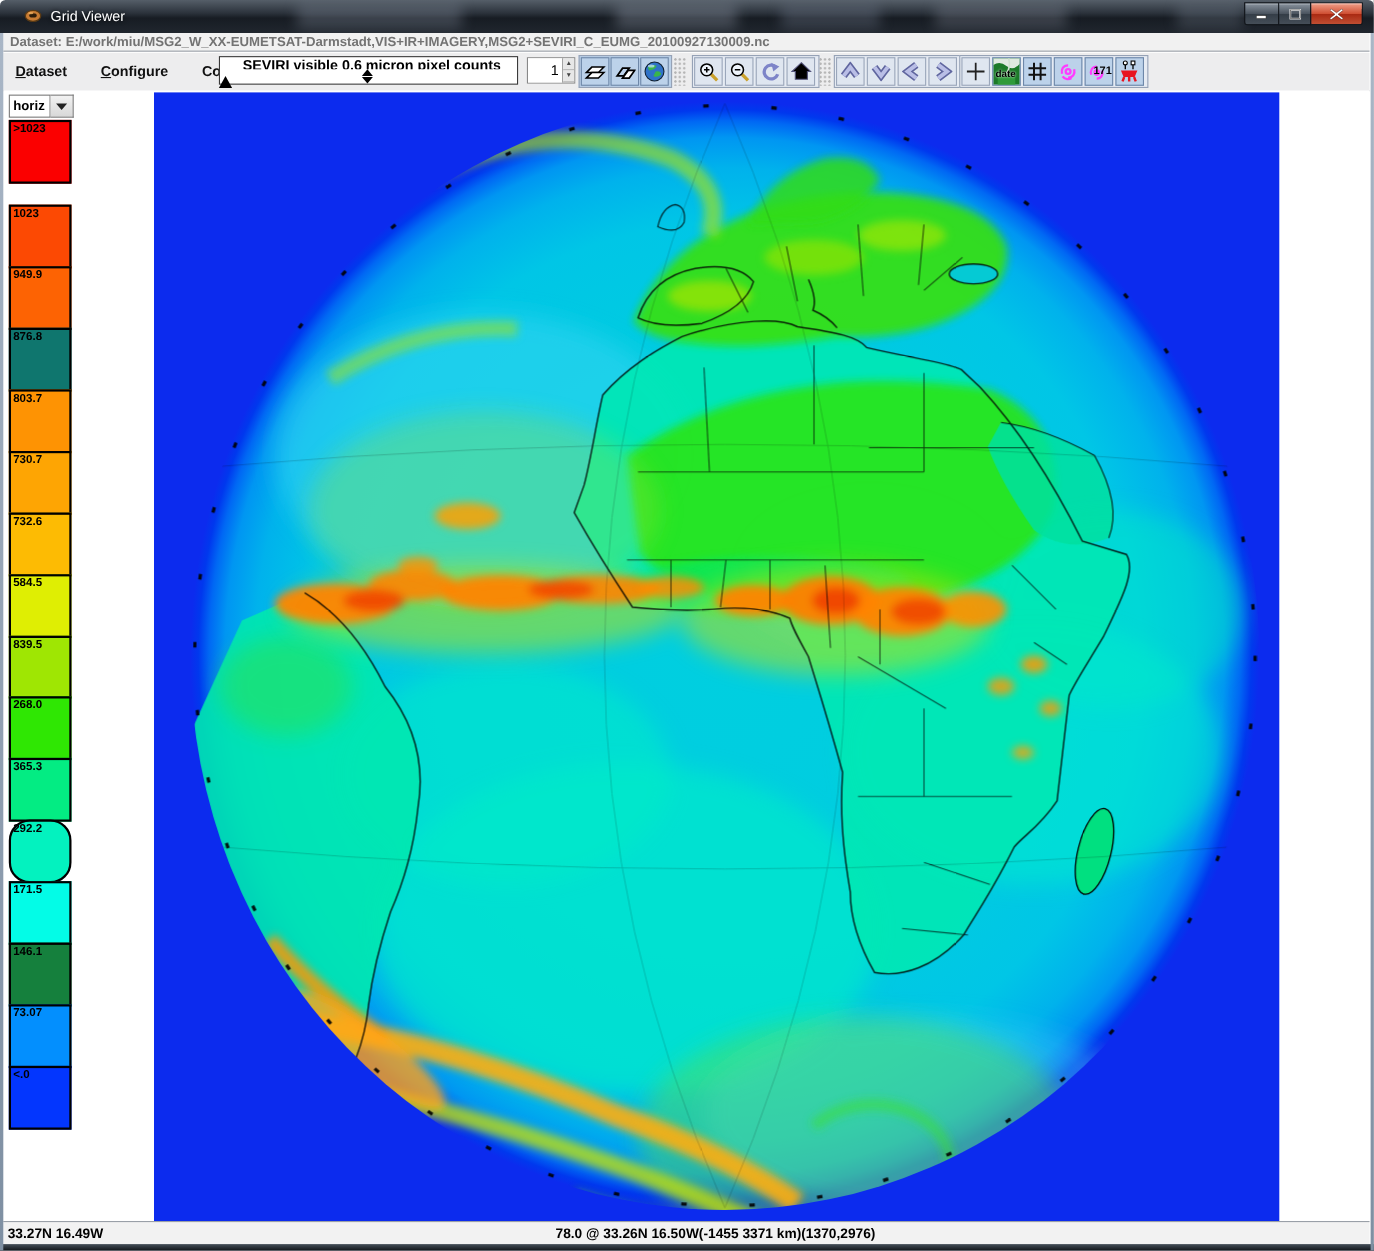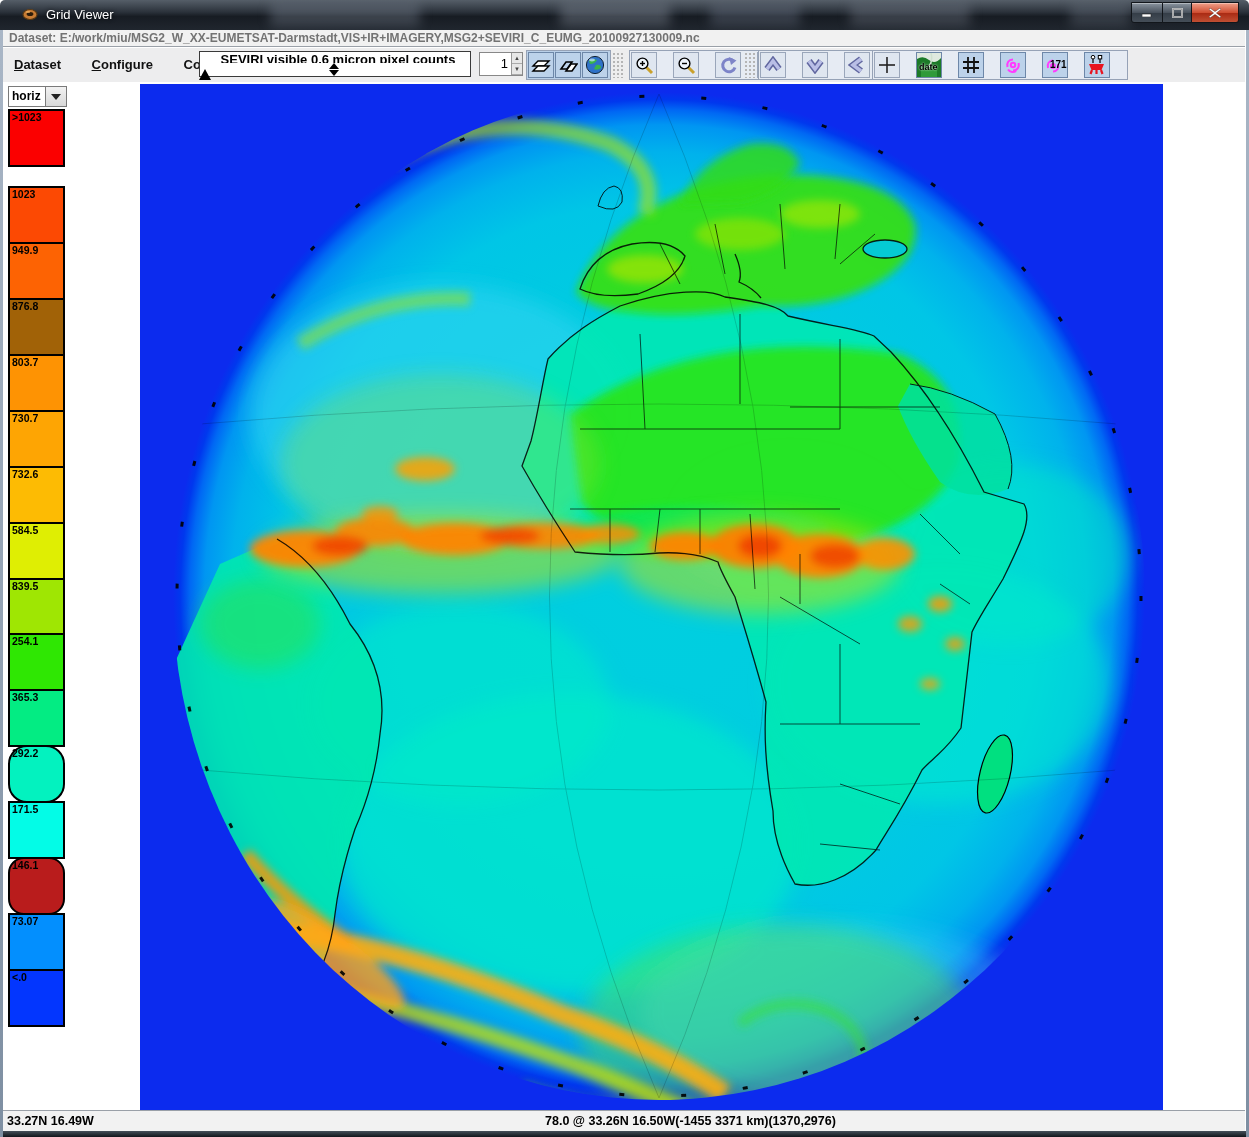--- a/index.html
+++ b/index.html
@@ -47,21 +47,21 @@
   .spinner .num{flex:1;font-size:13px;text-align:right;line-height:22px;padding-right:3px;
     border:none;outline:none;background:#fff;width:26px;font-family:"Liberation Sans",sans-serif;}
   .spincol{width:13px;display:flex;flex-direction:column;border-left:1px solid #999;}
   .spincol div{flex:1;background:#e7e7e7;border-bottom:1px solid #aaa;display:flex;align-items:center;justify-content:center;font-size:6px;color:#444;}
   .tgroup{position:absolute;top:2px;display:flex;padding:1px;border:1px solid #96a2b6;}
   .tgroup.blue{background:#bad0e8;}
   .tgroup.gray{background:#e6ebf3;}
   .tbtn{width:26px;height:26px;box-sizing:border-box;display:flex;align-items:center;justify-content:center;
     position:relative;cursor:pointer;}
   .tgroup.blue .tbtn{border:1px solid #6d87a8;margin-right:1px;background:#bcd2ea;}
-  .tgroup.gray .tbtn{border:1px solid #9aa6ba;margin-right:16px;background:#dfe6f0;}
+  .tgroup.gray .tbtn{border:1px solid #9aa6ba;margin-right:2px;background:#dfe6f0;}
   .tbtn:last-child{margin-right:0;}
   .sep{position:absolute;top:4px;width:12px;height:26px;
     background-image:radial-gradient(#b5b5b5 1px,transparent 1.2px);background-size:4px 4px;}
   .icn-label{position:absolute;font-weight:bold;color:#000;pointer-events:none;}
   .date-label{font-size:9px;left:2px;top:9px;text-shadow:0 0 2px #fff;}
   .n171-label{font-size:10px;left:7px;top:6px;}
   
   .content{position:absolute;left:3px;top:82px;width:1242px;height:1028px;background:#fff;}
   .legend-combo{position:absolute;left:5px;top:4px;height:21px;display:flex;}
   .legend-combo .txt{width:38px;background:#fff;border:1px solid #7a7a7a;font-size:12px;font-weight:bold;
@@ -71,21 +71,21 @@
   .legend-combo .arr i{width:0;height:0;border-left:5px solid transparent;border-right:5px solid transparent;border-top:6px solid #222;}
   .legend-blocks{position:absolute;left:5px;top:27px;width:57px;height:918px;display:flex;flex-direction:column;}
   .lblock{flex:1;border:2px solid #000;margin-top:-2px;box-sizing:border-box;}
   .lblock:first-child{margin-top:0;}
   .lblock span{display:block;font-size:10.5px;font-weight:bold;color:#000;padding:0 0 0 2px;line-height:12px;}
   .map-panel{position:absolute;left:137px;top:2px;width:1023px;height:1026px;background:var(--map-background,#0c2bee);}
   
   .statusbar{position:absolute;left:3px;top:1110px;width:1242px;height:21px;background:#f2f2f2;
     border-top:1px solid #9aa0a8;font-size:12.5px;font-weight:bold;color:#000;}
   .statusbar .left{position:absolute;left:4px;top:3px;}
-  .statusbar .center{position:absolute;left:542px;top:3px;}
+  .statusbar .center{position:absolute;left:502px;top:3px;}
   .bottomglass{position:absolute;left:0;top:1131px;width:1249px;height:6px;
     background:linear-gradient(#454f59,#11151a);}
   .sideborder{position:absolute;top:30px;bottom:0;width:3px;
     background:linear-gradient(#a9b6c6,#7e8fa2);}
   .sideborder.left{left:0;} .sideborder.right{right:0;width:3px;}
 </style>
 </head>
 <body>
 
 <div class="window">
@@ -297,51 +297,51 @@
     <div class="legend-blocks">
         <div class="lblock" style="background: rgb(251, 0, 0);">
           <span>&gt;1023</span>
         </div>
         <div class="lblock" style="background: rgb(252, 73, 3); margin-top: 19px;">
           <span>1023</span>
         </div>
         <div class="lblock" style="background: rgb(253, 99, 3);">
           <span>949.9</span>
         </div>
-        <div class="lblock" style="background: #a16207;">
+        <div class="lblock" style="background: #0f766e;">
           <span>876.8</span>
         </div>
         <div class="lblock" style="background: rgb(254, 147, 3);">
           <span>803.7</span>
         </div>
         <div class="lblock" style="background: rgb(254, 165, 3);">
           <span>730.7</span>
         </div>
         <div class="lblock" style="background: rgb(253, 187, 3);">
           <span>732.6</span>
         </div>
         <div class="lblock" style="background: rgb(223, 238, 3);">
           <span>584.5</span>
         </div>
         <div class="lblock" style="background: rgb(159, 230, 3);">
           <span>839.5</span>
         </div>
         <div class="lblock" style="background: rgb(47, 231, 3);">
-          <span>254.1</span>
+          <span>268.0</span>
         </div>
         <div class="lblock" style="background: rgb(3, 236, 131);">
           <span>365.3</span>
         </div>
         <div class="lblock" style="background: rgb(3, 242, 191); border-radius: 19px;">
           <span>292.2</span>
         </div>
         <div class="lblock" style="background: rgb(3, 252, 231);">
           <span>171.5</span>
         </div>
-        <div class="lblock" style="background: #b91c1c; border-radius: 16px;">
+        <div class="lblock" style="background: #15803d;">
           <span>146.1</span>
         </div>
         <div class="lblock" style="background: rgb(3, 143, 254);">
           <span>73.07</span>
         </div>
         <div class="lblock" style="background: rgb(3, 54, 254);">
           <span>&lt;.0</span>
         </div>
       </div>
 

